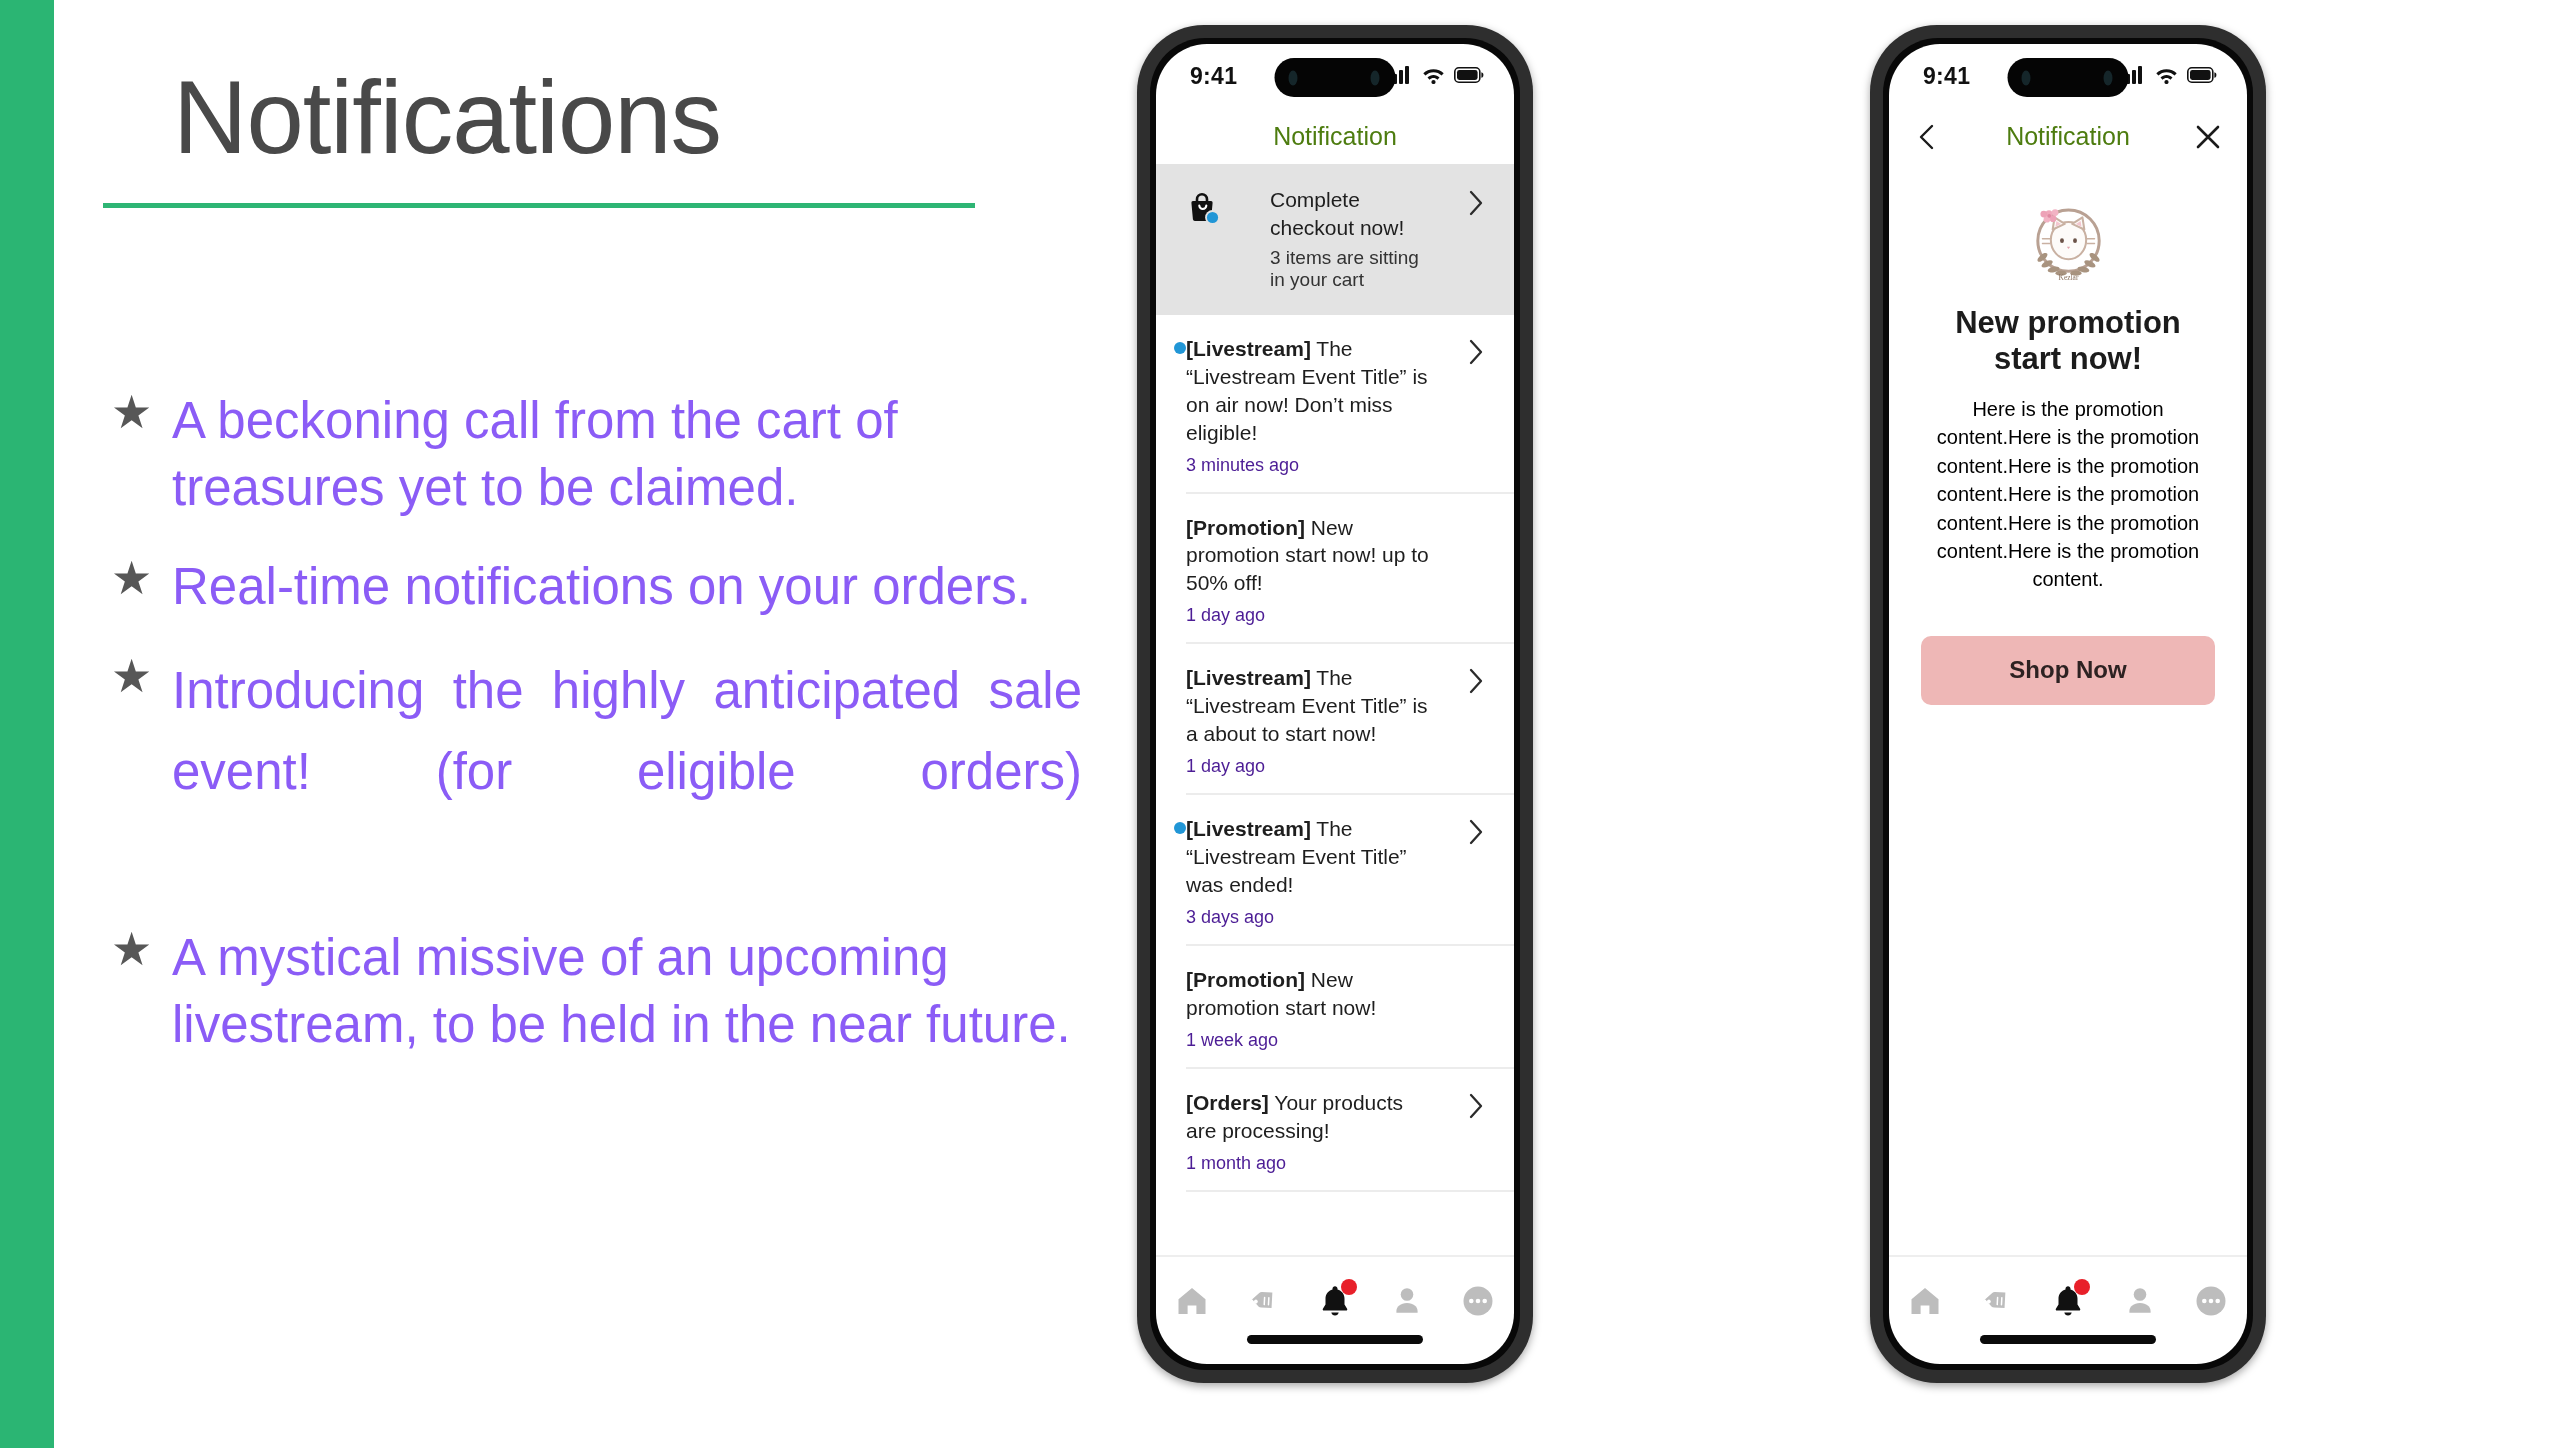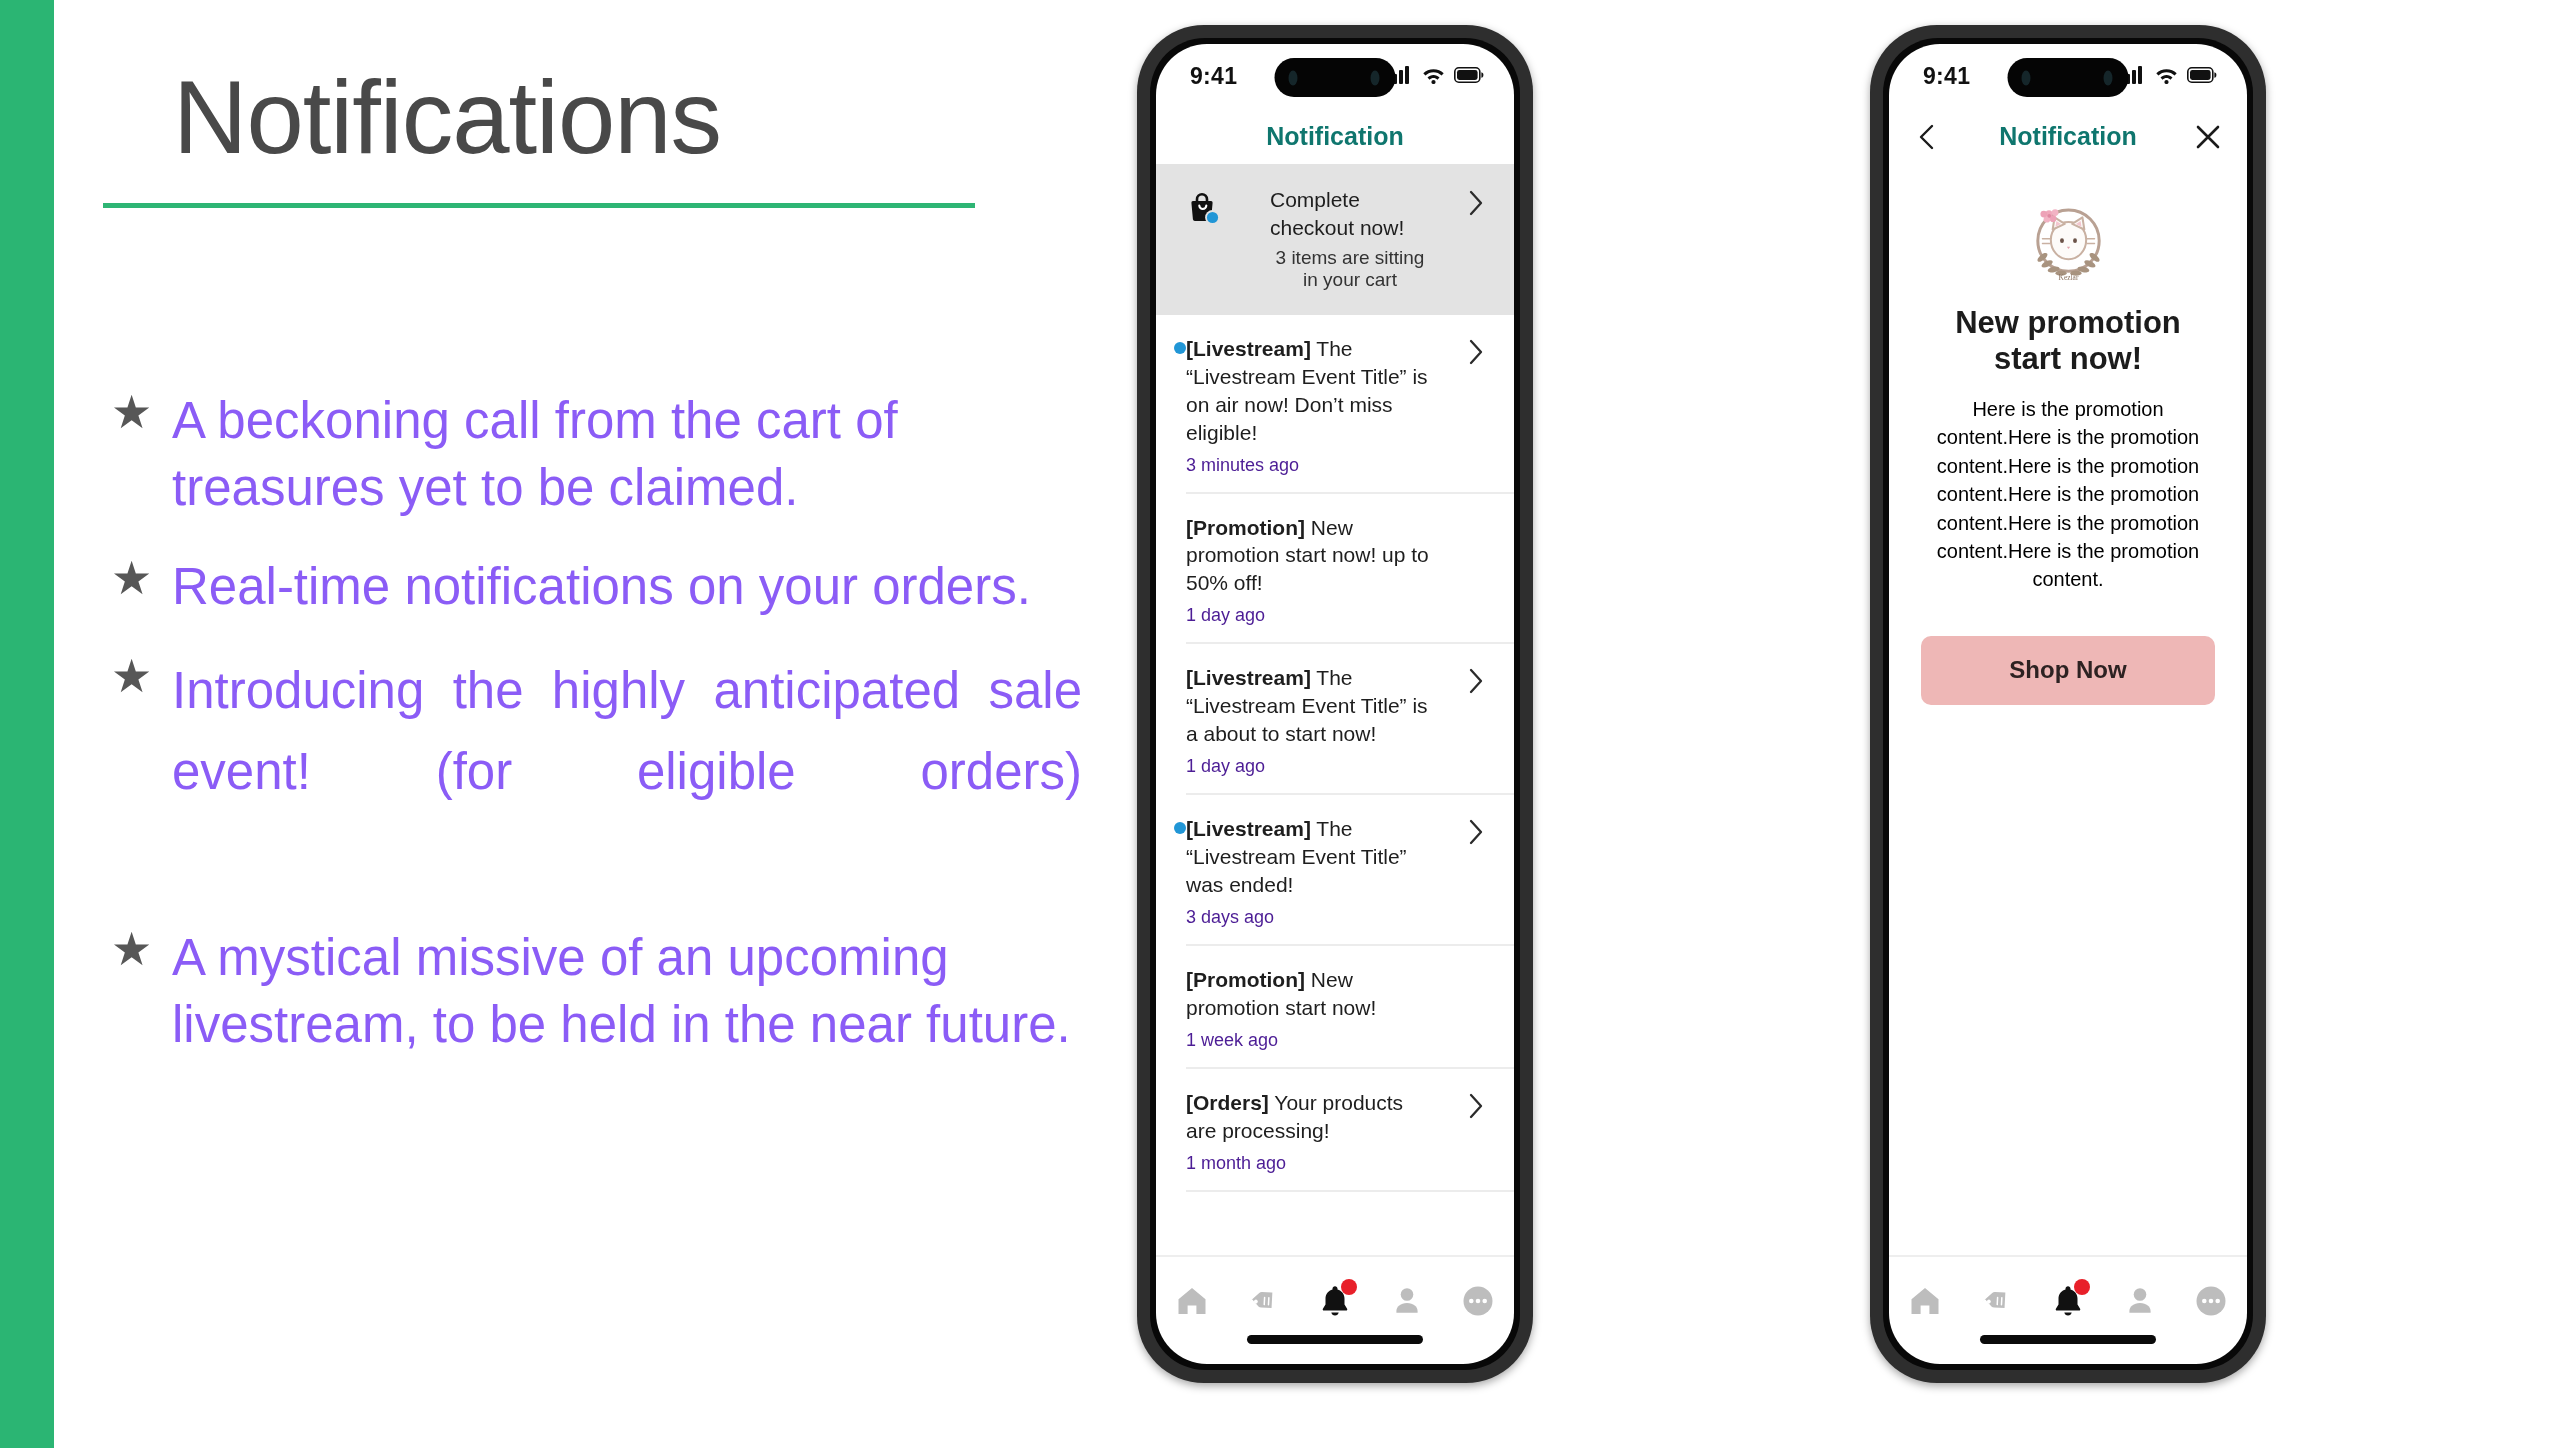--- a/index.html
+++ b/index.html
@@ -84,21 +84,21 @@
     background: #15262a;
   }
   .island::before { left: 14px; }
   .island::after  { right: 16px; }
 
   
   .navbar {
     position: relative; flex: 0 0 55px;
     display: flex; align-items: center; justify-content: center;
   }
-  .nav-title { font-size: 25px; font-weight: 700; color: #0f766e; }
+  .nav-title { font-size: 25px; font-weight: 400; color: #4d7c0f; }
   .nav-back {
     position: absolute; left: 24px; top: 50%; transform: translateY(-50%);
     width: 30px; height: 30px;
   }
   .nav-close {
     position: absolute; right: 24px; top: 50%; transform: translateY(-50%);
     width: 30px; height: 30px;
   }
 
   
@@ -116,21 +116,21 @@
   .bagwrap { flex: 0 0 52px; padding-top: 4px; }
   .unread-dot {
     position: absolute; left: 18px; top: 27px;
     width: 12px; height: 12px; border-radius: 50%; background: #2196d6;
   }
   .notif-body { flex: 1 1 auto; min-width: 0; padding-right: 6px; }
   .notif-title {
     font-size: 21px; line-height: 1.33; color: #1e1e1e; font-weight: 400;
   }
   .notif-title b { font-weight: 700; }
-  .notif-sub { margin-top: 5px; font-size: 19px; color: #333; text-align: center; }
+  .notif-sub { margin-top: 5px; font-size: 19px; color: #333; }
   .notif-time { margin-top: 8px; font-size: 18px; color: #4c1d95; }
   .chev { flex: 0 0 24px; padding-top: 4px; }
   .chev-spacer { flex: 0 0 24px; }
 
   
   .promo { flex: 1 1 auto; background: #fff; padding: 26px 32px 0 32px; text-align: center; }
   .promo-logo { width: 93px; height: 93px; margin: 6px auto 16px auto; }
   .promo-title { font-size: 31px; font-weight: 700; color: #1c1c1c; margin-bottom: 18px; }
   .promo-text { font-size: 20px; line-height: 1.42; color: #000000; }
   .shop-btn {

